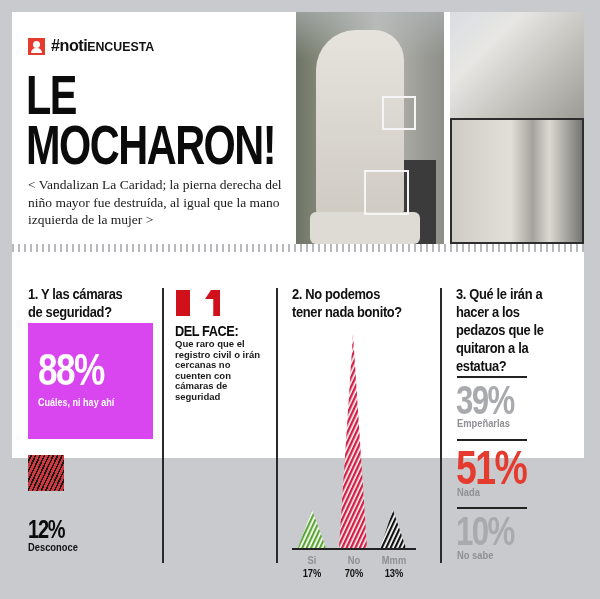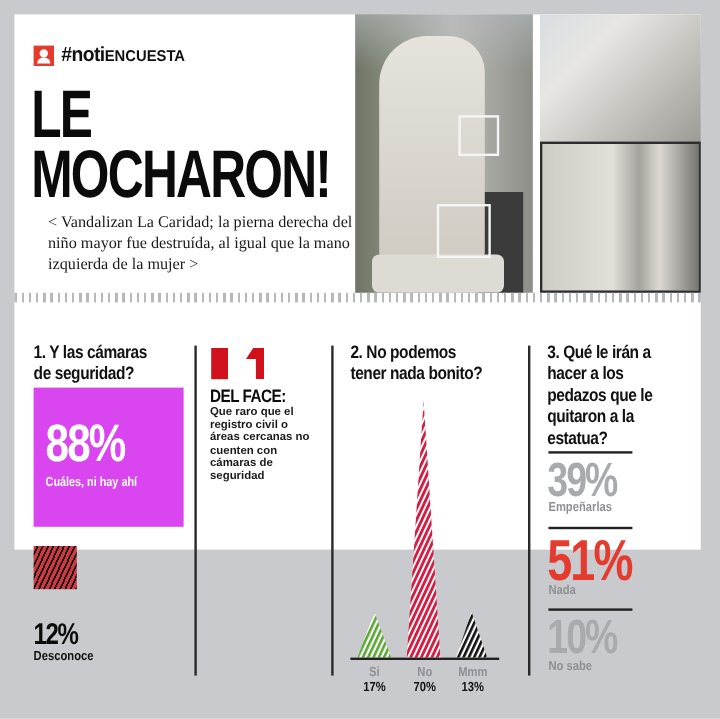--- a/index.html
+++ b/index.html
@@ -44,21 +44,21 @@
       position: absolute; left: 14px; top: 58px;
       font-family: "Liberation Sans", sans-serif; font-weight: 900;
       font-size: 56px; line-height: 50px; color: #0b0b0b;
       letter-spacing: -2px;
       transform: scaleX(0.74); transform-origin: left top;
       white-space: nowrap;
     }
     .subtitle {
       position: absolute; left: 16px; top: 164px; width: 270px;
       font-family: "Liberation Serif", serif; font-size: 13.5px;
-      line-height: 17.5px; color: #1a1a1a; margin-left: 12px;
+      line-height: 17.5px; color: #1a1a1a;
     }
     
     .photo {
       position: absolute; overflow: hidden;
     }
     .photo-main {
       left: 284px; top: 0; width: 148px; height: 232px;
       background:
         linear-gradient(180deg, rgba(180,185,190,0.6) 0%, rgba(0,0,0,0) 20%),
         linear-gradient(90deg, #6f7466 0%, #8e9383 25%, #bcbcb6 55%, #8c8e87 100%);
@@ -225,21 +225,21 @@
   </div>
   <div class="hatch-box"></div>
   <div class="pct-black">12%</div>
   <div class="lbl-black">Desconoce</div>
 
   <div class="vline" style="left:150px; top:276px; height:275px;"></div>
 
   <div class="quote-mark" style="left:164px; top:278px; width:14px; height:26px;"></div>
   <div class="quote-mark" style="left:193px; top:278px; width:15px; height:26px; clip-path: polygon(40% 0, 100% 0, 100% 100%, 55% 100%, 55% 35%, 0 35%);"></div>
   <div class="face-title">DEL FACE:</div>
-  <div class="face-text">Que raro que el registro civil o áreas cercanas no cuenten con cámaras de seguridad</div>
+  <div class="face-text">Que raro que el registro civil o irán cercanas no cuenten con cámaras de seguridad</div>
 
   <div class="vline" style="left:264px; top:276px; height:275px;"></div>
 
   <div class="q-title" style="left:280px; top:273px;">
     <div>2. No podemos</div>
     <div>tener nada bonito?</div>
   </div>
   <svg class="tri" style="left:280px; top:300px;" width="124" height="238">
     <defs>
       <pattern id="pg" width="4" height="4" patternUnits="userSpaceOnUse" patternTransform="rotate(25)">

